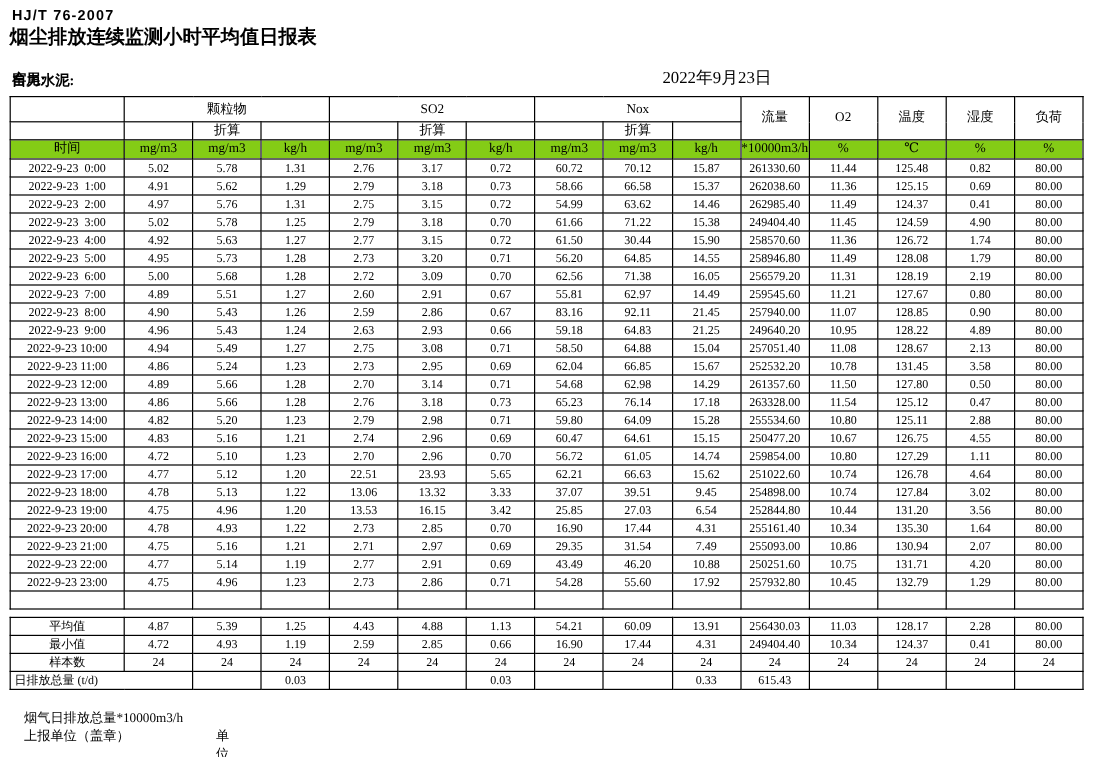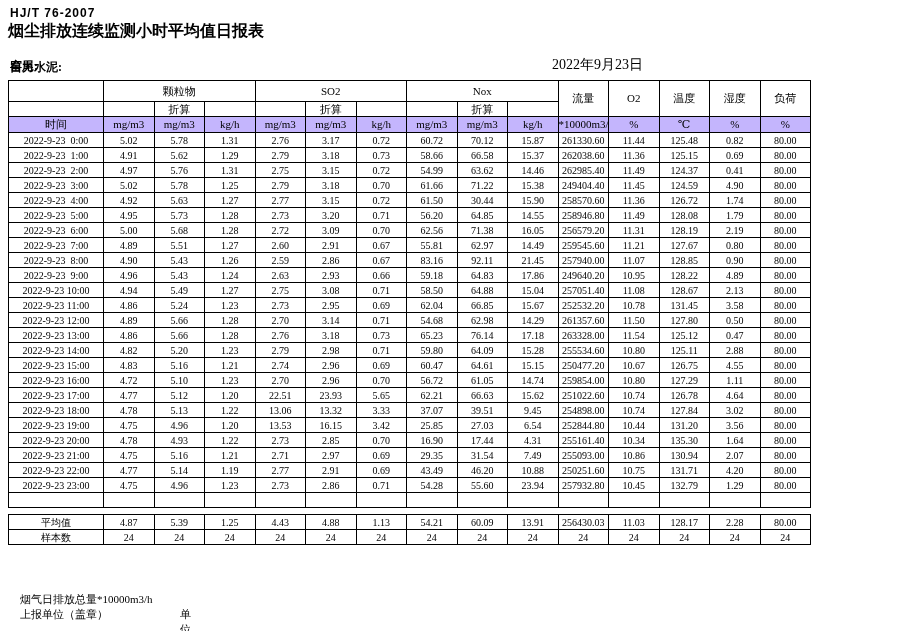--- a/index.html
+++ b/index.html
@@ -9,31 +9,31 @@
     -webkit-font-smoothing:antialiased;
   }
   .hdr-std{position:absolute;left:10px;top:6px;font-size:12px;font-weight:bold;
     font-family:"Liberation Sans","DejaVu Sans",sans-serif;letter-spacing:1px;}
   .doc-title{position:absolute;left:8px;top:21px;width:895px;
     font-size:16px;font-weight:bold;}
   .company{position:absolute;left:10px;top:41px;font-size:12px;font-weight:bold;margin-top:18px;}
   .kiln{position:absolute;left:10px;top:58px;font-size:12px;font-weight:bold;}
   .rpt-date{position:absolute;left:552px;top:56px;font-size:14px;}
 
-  table{border-collapse:collapse;table-layout:fixed;width:803px;}
+  table{border-collapse:collapse;table-layout:fixed;width:895px;}
   #main-table{position:absolute;left:8px;top:80px;}
   #summary-table{position:absolute;left:8px;top:514px;}
   td{border:1px solid #000;text-align:center;vertical-align:middle;
      font-size:10px;line-height:13px;height:14px;padding:0;overflow:hidden;}
   #main-table{border:1.5px solid #000;}
   #summary-table{border:1.5px solid #000;}
   thead td{font-size:11px;}
   tr.r1 td{height:20px;}
   tr.r2 td{height:14px;}
-  tr.green td{background:#c4b5fd;height:15px;}
+  tr.green td{background:#84cc16;height:15px;}
   col.time-col{width:95px;}
   td.time-cell{white-space:pre;}
   td.label-left{text-align:left;padding-left:3px;white-space:nowrap;}
   .footer{position:absolute;left:20px;top:592px;font-size:11px;line-height:15px;}
   .footer .row2{position:relative;}
   .footer .unit-label{position:absolute;left:160px;top:0;}
 </style>
 </head>
 <body>
 
@@ -260,21 +260,21 @@
       <tr>
         <td class="time-cell">2022-9-23  9:00</td>
         <td>4.96</td>
         <td>5.43</td>
         <td>1.24</td>
         <td>2.63</td>
         <td>2.93</td>
         <td>0.66</td>
         <td>59.18</td>
         <td>64.83</td>
-        <td>17.86</td>
+        <td>21.25</td>
         <td>249640.20</td>
         <td>10.95</td>
         <td>128.22</td>
         <td>4.89</td>
         <td>80.00</td>
       </tr>
       <tr>
         <td class="time-cell">2022-9-23 10:00</td>
         <td>4.94</td>
         <td>5.49</td>
@@ -498,21 +498,21 @@
       <tr>
         <td class="time-cell">2022-9-23 23:00</td>
         <td>4.75</td>
         <td>4.96</td>
         <td>1.23</td>
         <td>2.73</td>
         <td>2.86</td>
         <td>0.71</td>
         <td>54.28</td>
         <td>55.60</td>
-        <td>23.94</td>
+        <td>17.92</td>
         <td>257932.80</td>
         <td>10.45</td>
         <td>132.79</td>
         <td>1.29</td>
         <td>80.00</td>
       </tr>
       <tr>
         <td></td>
         <td></td>
         <td></td>
@@ -562,35 +562,68 @@
         <td>54.21</td>
         <td>60.09</td>
         <td>13.91</td>
         <td>256430.03</td>
         <td>11.03</td>
         <td>128.17</td>
         <td>2.28</td>
         <td>80.00</td>
       </tr>
       <tr>
+        <td colspan="1">最小值</td>
+        <td>4.72</td>
+        <td>4.93</td>
+        <td>1.19</td>
+        <td>2.59</td>
+        <td>2.85</td>
+        <td>0.66</td>
+        <td>16.90</td>
+        <td>17.44</td>
+        <td>4.31</td>
+        <td>249404.40</td>
+        <td>10.34</td>
+        <td>124.37</td>
+        <td>0.41</td>
+        <td>80.00</td>
+      </tr>
+      <tr>
         <td colspan="1">样本数</td>
         <td>24</td>
         <td>24</td>
         <td>24</td>
         <td>24</td>
         <td>24</td>
         <td>24</td>
         <td>24</td>
         <td>24</td>
         <td>24</td>
         <td>24</td>
         <td>24</td>
         <td>24</td>
         <td>24</td>
         <td>24</td>
+      </tr>
+      <tr>
+        <td colspan="2" class="label-left">日排放总量 (t/d)</td>
+        <td></td>
+        <td>0.03</td>
+        <td></td>
+        <td></td>
+        <td>0.03</td>
+        <td></td>
+        <td></td>
+        <td>0.33</td>
+        <td>615.43</td>
+        <td></td>
+        <td></td>
+        <td></td>
+        <td></td>
       </tr>
     </tbody>
 </table>
 
 <div class="footer">
   <div>烟气日排放总量*10000m3/h</div>
   <div class="row2">
     <span>上报单位（盖章）</span>
     <span class="unit-label">单位</span>
   </div>

